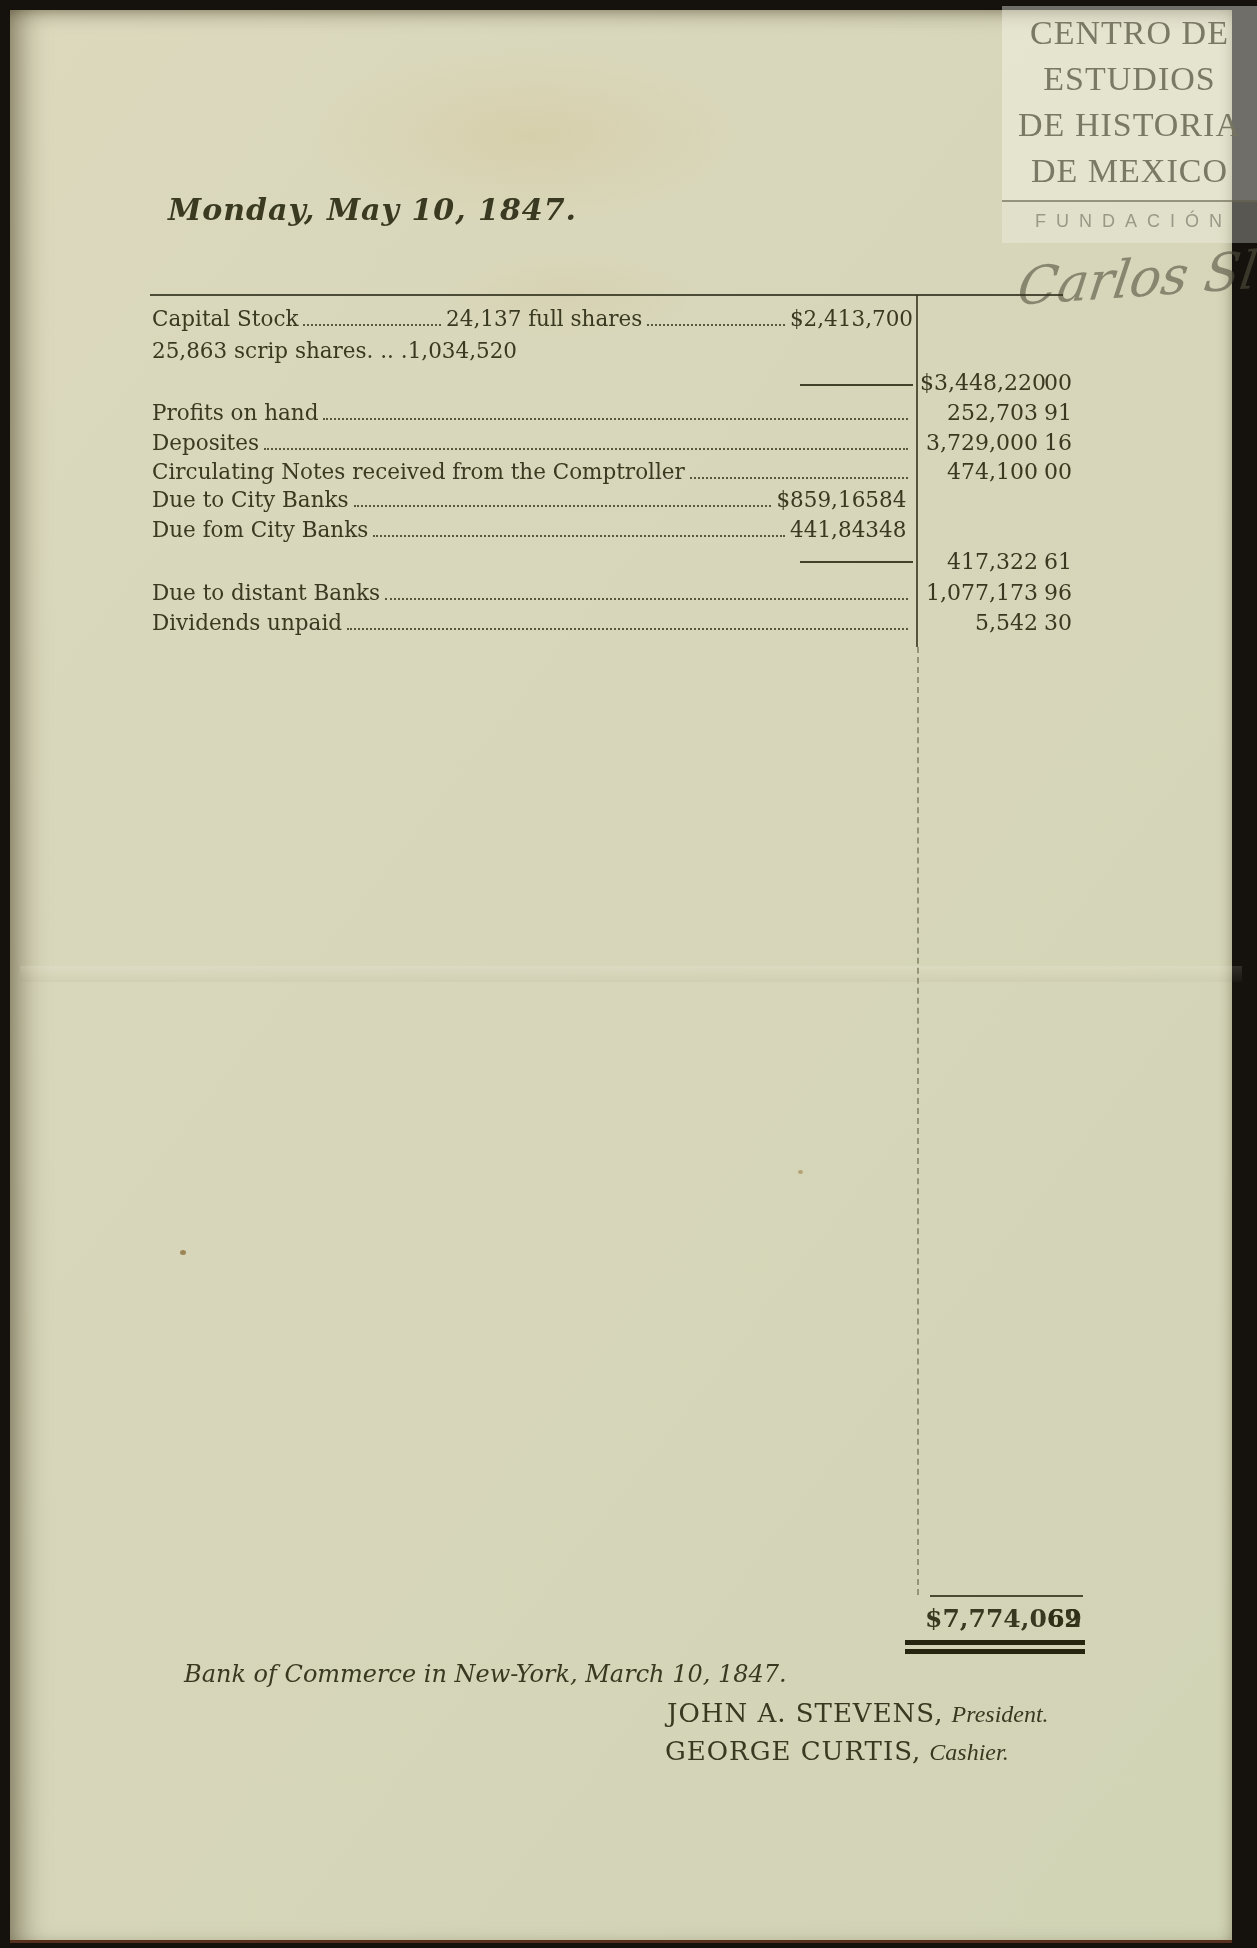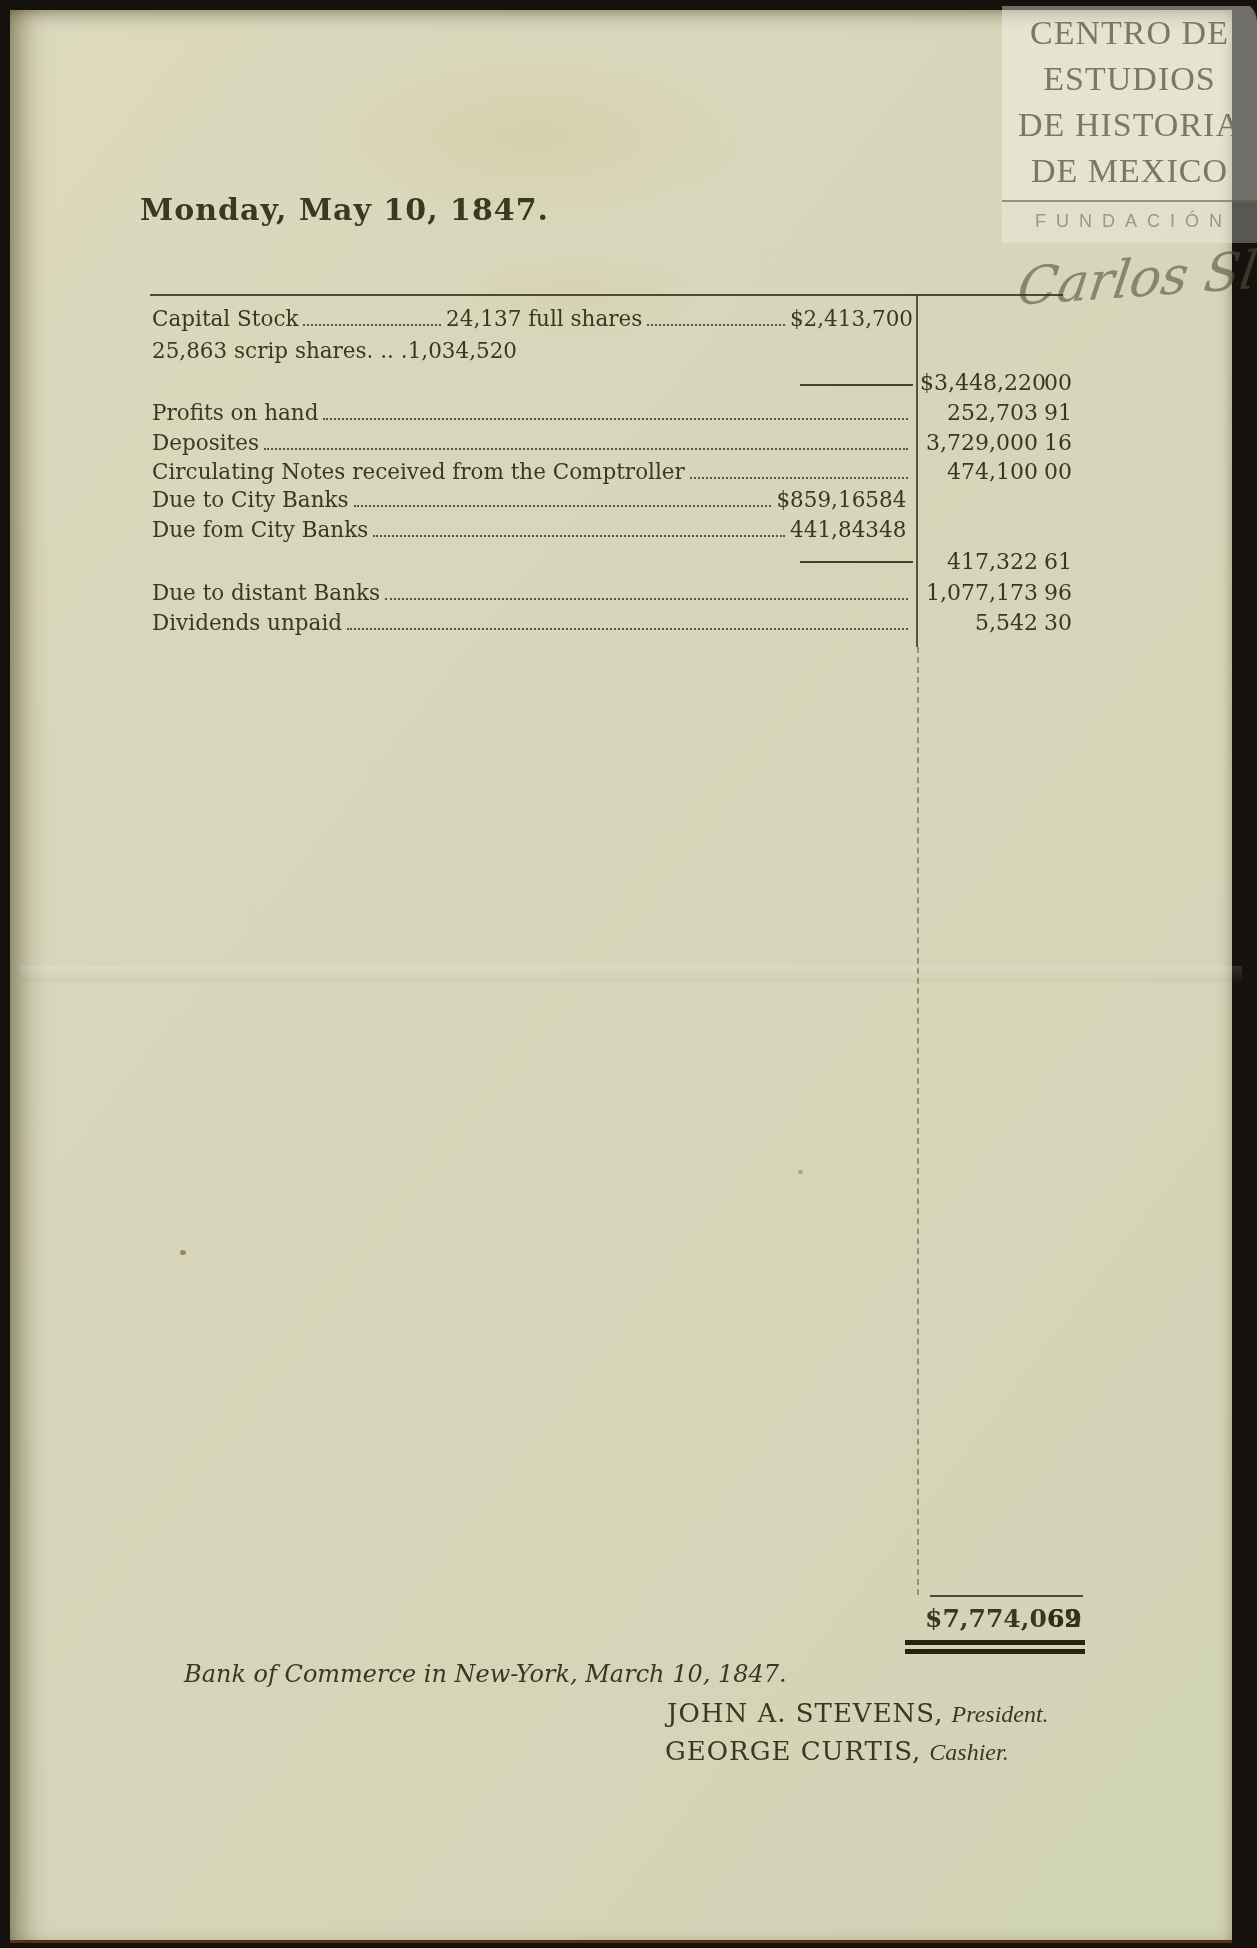--- a/index.html
+++ b/index.html
@@ -1,17 +1,17 @@
 <!DOCTYPE html>
 <html><head>
 <meta charset="utf-8">
 <style>
   html,body{margin:0;padding:0;background:#14110d;}
   #stage{position:relative;width:1257px;height:1948px;overflow:hidden;
-         background:#15120e;font-family:"DejaVu Serif",serif;color:rgba(45,45,22,.93);border-radius:22px;}
+         background:#15120e;font-family:"DejaVu Serif",serif;color:rgba(45,45,22,.93);}
   
   .paper{position:absolute;left:10px;top:10px;width:1222px;height:1930px;
          background:linear-gradient(128deg,#dcd9bd,#d7d6ba 45%,#d2d4b6);
          box-shadow:inset 26px 0 30px -18px rgba(50,38,12,.55),
                     inset -8px 0 14px -8px rgba(60,50,20,.35),
                     inset 0 14px 20px -14px rgba(50,40,15,.5);
          border-bottom:3px solid #56301c;}
   .stain1{position:absolute;left:300px;top:36px;width:440px;height:180px;
           background:radial-gradient(ellipse at center,rgba(205,175,110,.20),rgba(205,175,110,0) 70%);}
   .stain2{position:absolute;left:430px;top:240px;width:260px;height:90px;
@@ -28,21 +28,21 @@
   .wm-line{font-family:"Liberation Serif",serif;font-size:34px;line-height:46px;
            text-align:center;color:rgba(116,115,96,.95);letter-spacing:1px;}
   .wm-divider{height:2px;background:rgba(126,124,106,.75);}
   .wm-found{background:rgba(250,250,240,.30);font-family:"Liberation Sans",sans-serif;
             font-size:18px;letter-spacing:10px;color:rgba(148,146,130,.92);
             text-align:center;padding:9px 0 11px;text-indent:8px;white-space:nowrap;}
   .wm-sign{position:absolute;left:1018px;top:246px;font-family:"DejaVu Serif",serif;
            font-style:italic;font-size:52px;color:rgba(82,80,62,.60);
            transform:rotate(-4deg) skewX(-12deg);white-space:nowrap;}
   
-  .heading{position:absolute;left:140px;top:192px;font-weight:bold;
+  .heading{position:absolute;left:168px;top:192px;font-style:italic;font-weight:bold;
            font-size:30px;letter-spacing:1px;white-space:nowrap;}
   .header-rule{position:absolute;left:150px;top:294px;width:913px;height:2px;
                background:rgba(52,52,30,.85);}
   
   .vrule-solid{position:absolute;left:916px;top:295px;width:2px;height:352px;
                background:rgba(52,52,30,.8);}
   .vrule-dashed{position:absolute;left:917px;top:647px;height:948px;width:0;
                 border-left:2px dashed rgba(70,70,45,.45);}
   
   .trow{position:absolute;left:152px;width:761px;display:flex;align-items:baseline;

